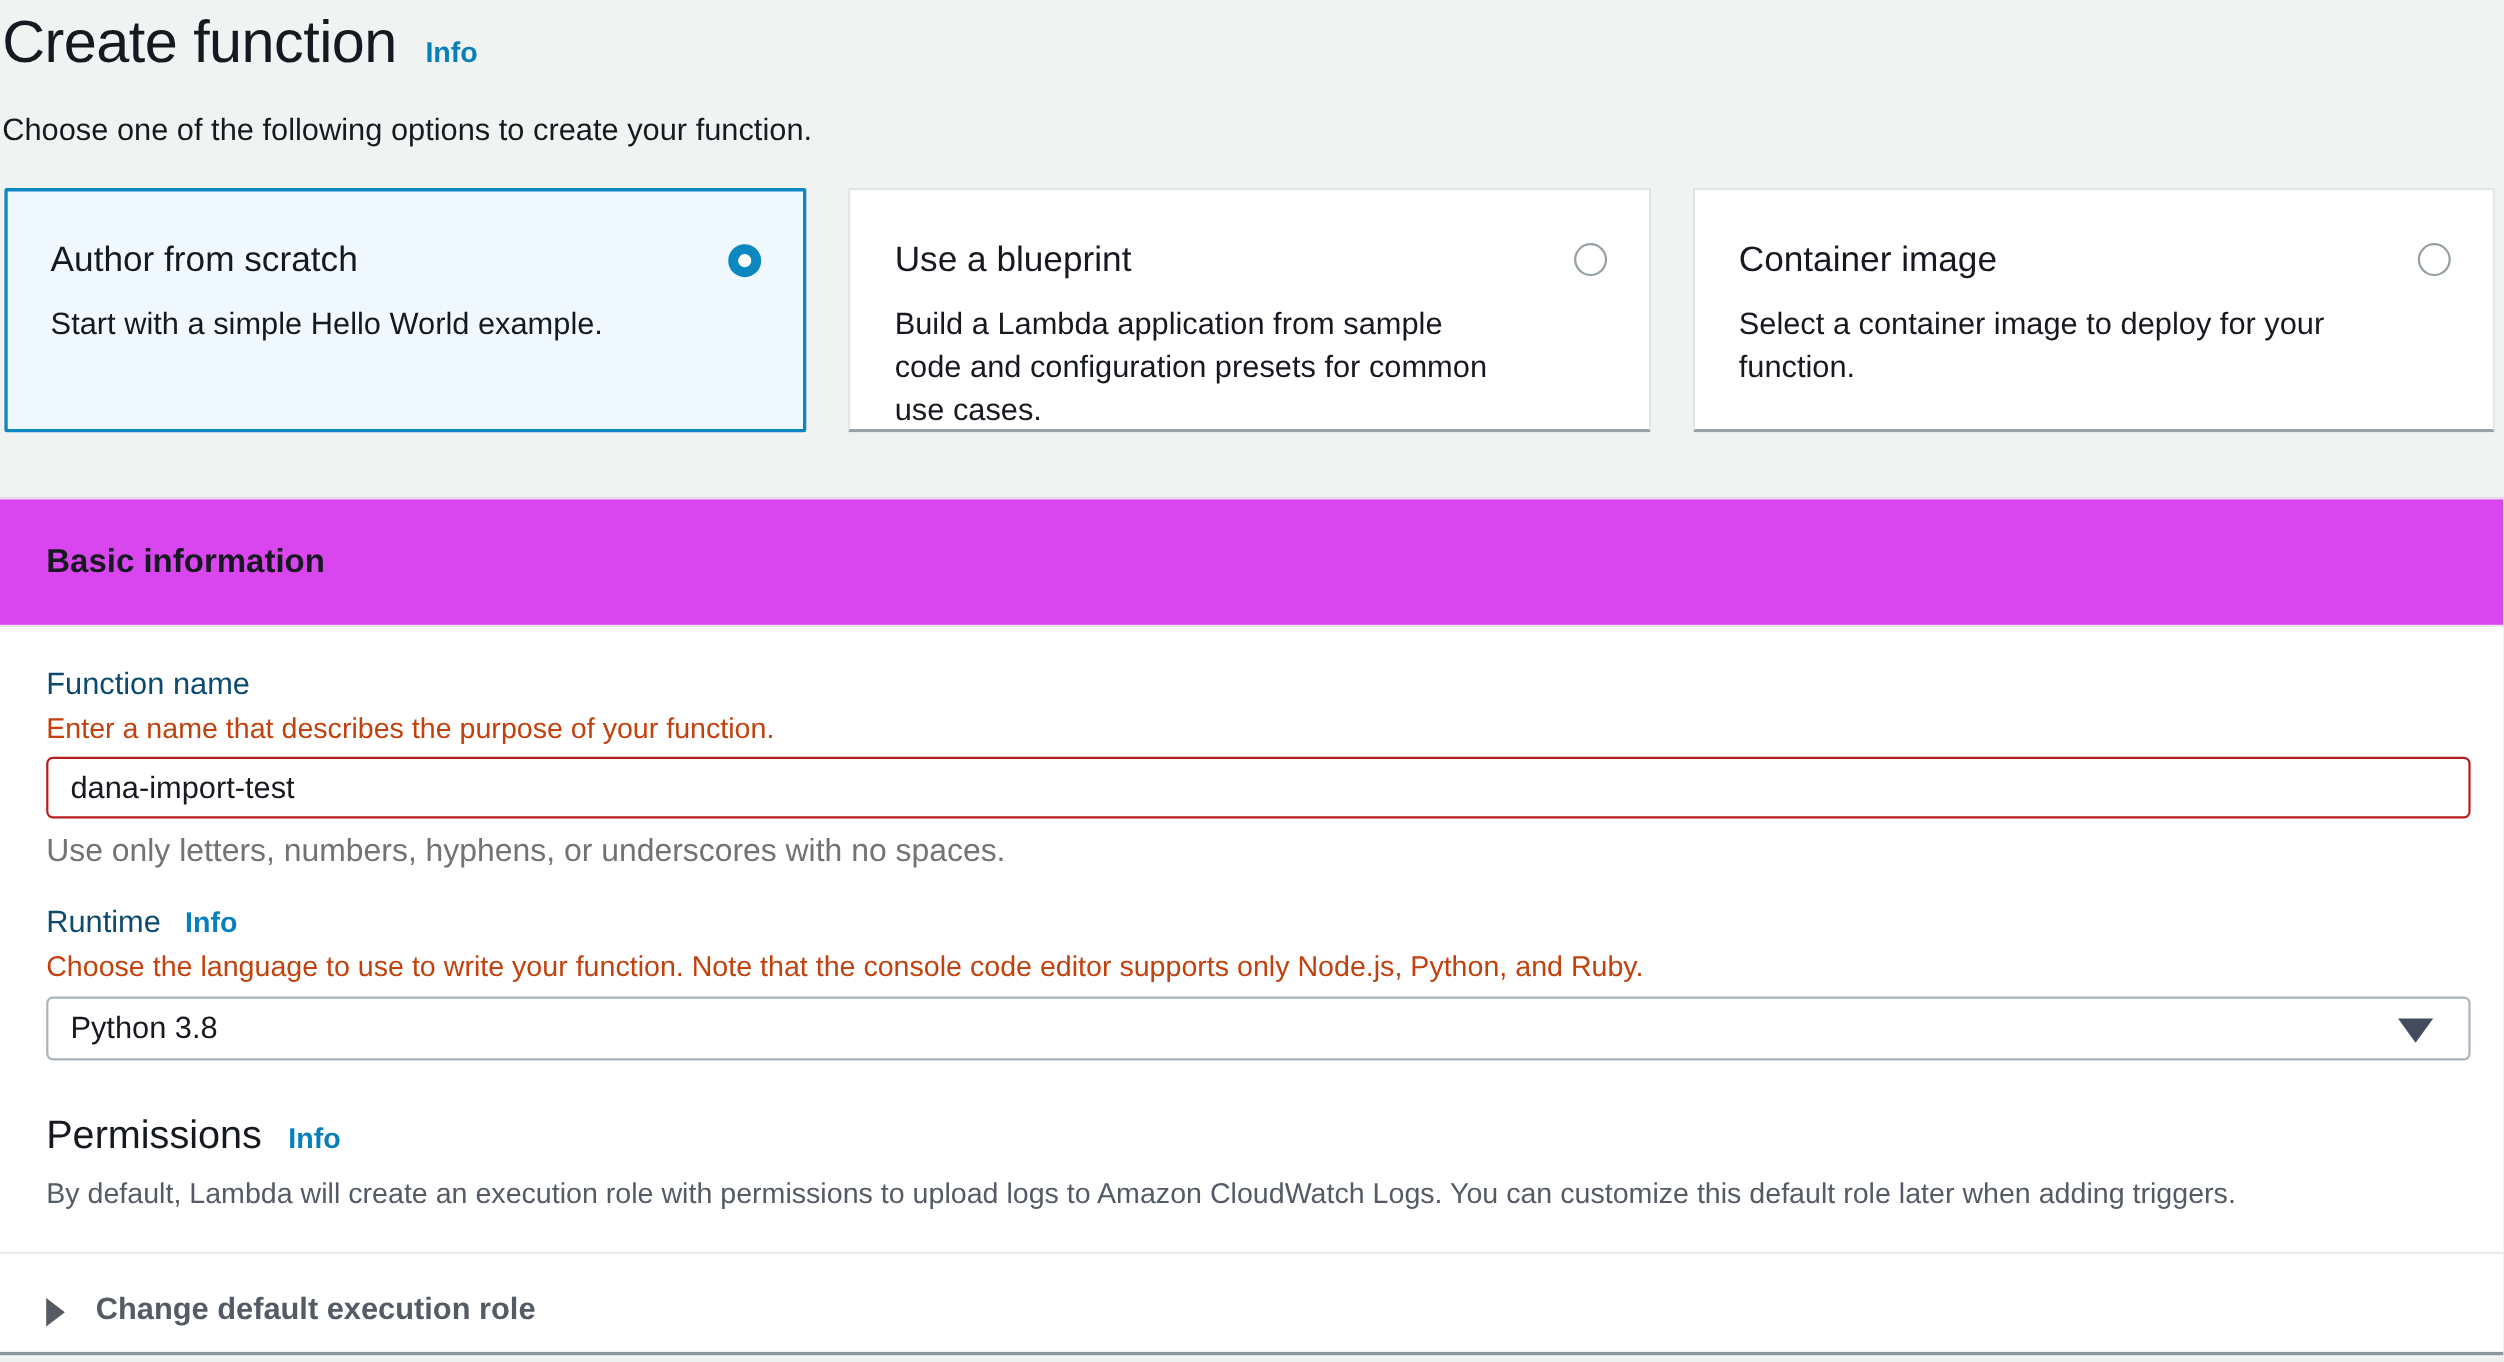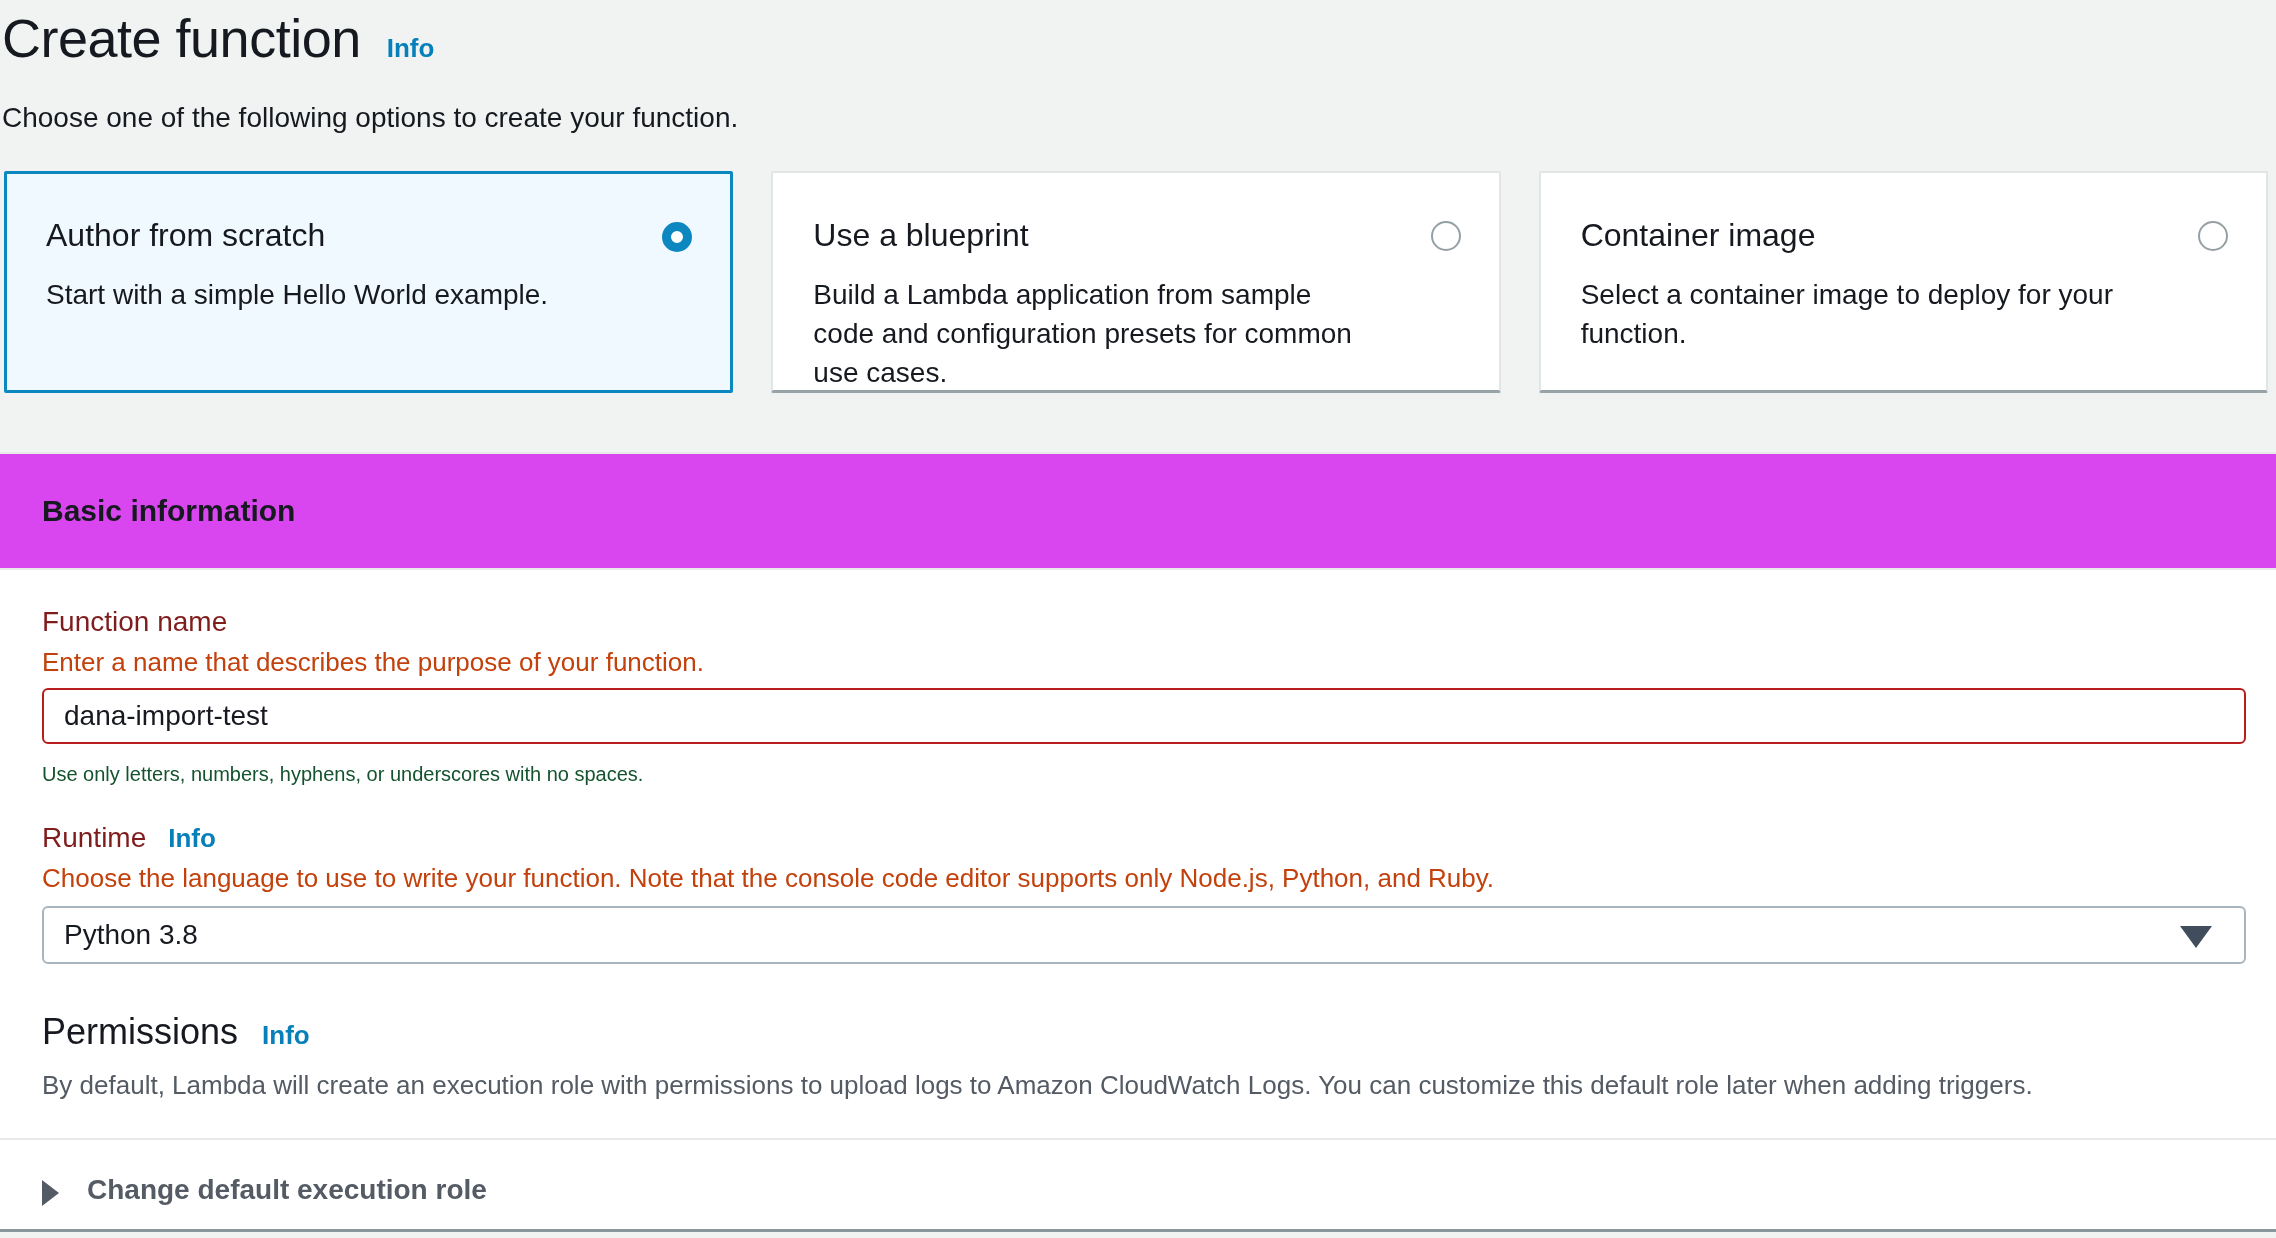--- a/index.html
+++ b/index.html
@@ -37,29 +37,29 @@
   .section-band {
     position:absolute; top:452px; left:0; right:0; height:118px;
     background:#d946ef; border-top:2px solid #e8eaea; border-bottom:2px solid #e8eaea;
     display:flex; align-items:center; padding-left:42px;
   }
   .section-band h2 { font-size:30px; font-weight:700; }
 
   
   .form { position:absolute; top:570px; bottom:9px; left:0; right:0; background:#ffffff; padding:34px 30px 0 42px; }
   .label-row { display:flex; align-items:baseline; gap:22px; }
-  .field-label { font-size:28px; line-height:36px; color:#7f1d1d; }
+  .field-label { font-size:28px; line-height:36px; color:#0c4a6e; }
   .field-desc { margin-top:6px; font-size:26px; line-height:32px; color:#c2410c; }
   .text-input {
     display:block; margin-top:10px; width:100%; height:56px;
     border:2px solid #b91c1c; border-radius:6px; background:#fff;
     font-family:"Liberation Sans", sans-serif; font-size:28px; color:#16191f;
     padding:0 20px; outline:none;
   }
-  .constraint { margin-top:14px; font-size:20px; line-height:32px; color:#14532d; }
+  .constraint { margin-top:14px; font-size:29px; line-height:32px; color:#737373; }
   .runtime-block { margin-top:30px; }
   .select-box {
     margin-top:12px; height:58px; border:2px solid #a9b4bc; border-radius:6px;
     background:#fff; display:flex; align-items:center; padding:10px 20px;
     font-size:28px; position:relative; cursor:pointer;
   }
   .chevron-down {
     position:absolute; right:32px; top:50%; margin-top:-9px;
     width:0; height:0;
     border-left:16px solid transparent; border-right:16px solid transparent;

